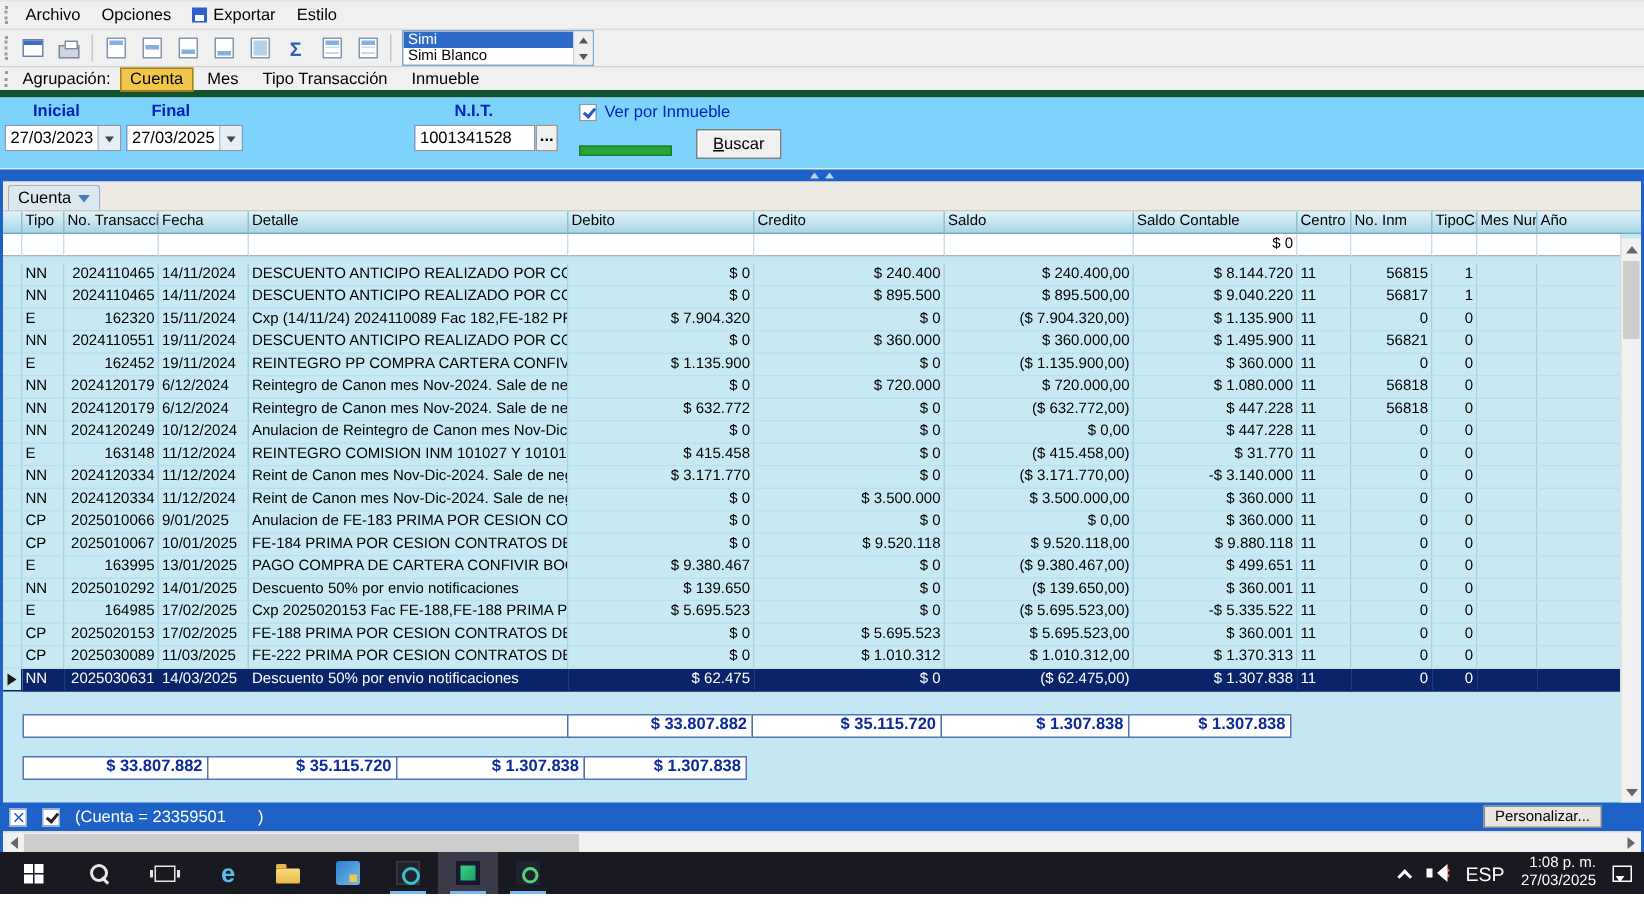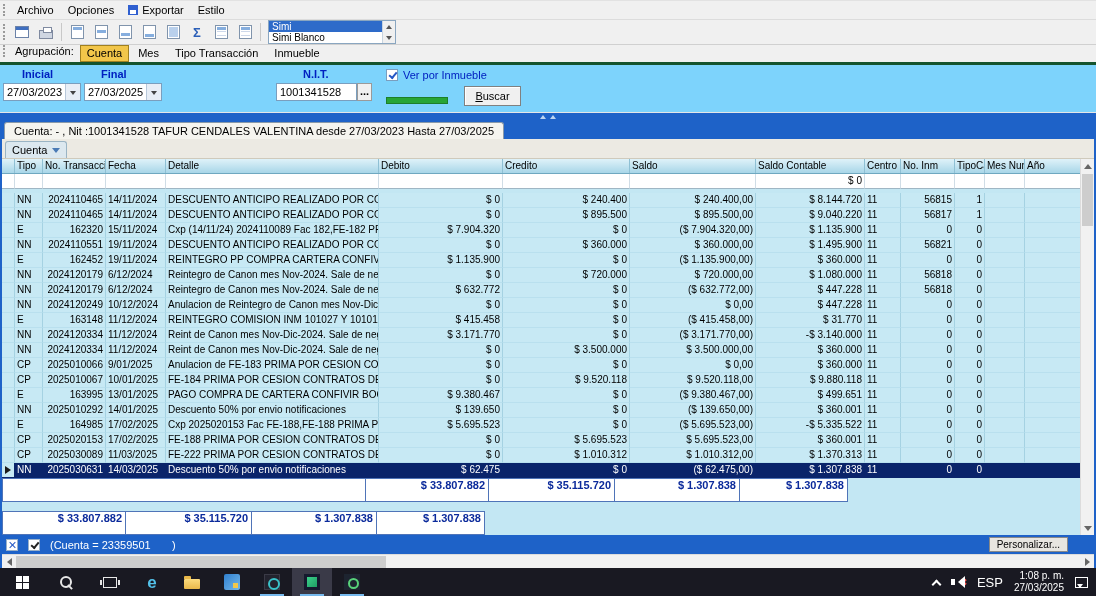--- a/index.html
+++ b/index.html
@@ -45,21 +45,21 @@
   .style-list{width:128px;height:24px;background:#fff;border:1px solid #8aa6c0;display:flex;margin-left:4px}
   .style-options{flex:1;overflow:hidden}
   .style-opt{height:11px;line-height:11px;padding:0 3px;font-size:10px;white-space:nowrap}
   .style-opt.sel{background:#2e6bc9;color:#fff}
   .style-spin{width:13px;border-left:1px solid #c8d4e0;display:flex;flex-direction:column}
   .spin-btn{flex:1;display:flex;align-items:center;justify-content:center;background:#f0f0f0}
   .tri-up{width:0;height:0;border:3px solid transparent;border-bottom:4px solid #555;margin-top:-3px}
   .tri-down{width:0;height:0;border:3px solid transparent;border-top:4px solid #555;margin-bottom:-3px}
 
   
-  .groupbar{height:20px;background:#f0f0f0;display:flex;border-bottom:3px solid #14532d}
+  .groupbar{height:20px;background:#f0f0f0;display:flex;align-items:center;border-bottom:5px solid #14532d}
   .group-label{padding:0 5px}
   .gtab{padding:1px 6px;margin:0 1px;border:1px solid transparent;white-space:nowrap}
   .gtab.active{background:#f2c64a;border:1px solid #a08020}
 
   
   .filterbar{height:48px;background:#7dd3fc;position:relative;border-bottom:1px solid #e6e6e6}
   .flabel{position:absolute;color:#0020c0;font-weight:bold}
   .combo{position:absolute;height:18px;background:#fff;border:1px solid #7a9ebe;display:flex;align-items:stretch}
   .combo .val{flex:1;padding:1px 3px;line-height:14px;white-space:nowrap;overflow:hidden}
   .combo .drop{width:15px;background:#e8eef6;border-left:1px solid #b8c8da;display:flex;align-items:center;justify-content:center}
@@ -93,21 +93,21 @@
   .row.selected .cell{background:#0a246a;color:#fff;border-right-color:#0a246a;border-bottom-color:#0a246a}
   .row.selected .c-ind{background:#c7e9f4;position:relative}
   .row.selected .c-ind::after{content:"";position:absolute;left:3px;top:3px;width:0;height:0;border-left:6px solid #1a1a1a;border-top:4px solid transparent;border-bottom:4px solid transparent}
   .num{text-align:right}
   .c-ind{width:13px}.c-tipo{width:28px}.c-trans{width:63px}.c-fecha{width:60px}.c-det{width:213px}
   .c-deb{width:124px}.c-cre{width:127px}.c-sal{width:126px}.c-con{width:109px}.c-cen{width:36px}
   .c-inm{width:54px}.c-tc{width:30px}.c-mes{width:40px}.c-ano{width:55px;border-right:none!important}
   .spacer5{height:5px}
   .fillerflex{flex:1}
   .gap12{height:12px}
-  .totals-row{display:flex;margin-left:0;height:31px;font-size:11px}
+  .totals-row{display:flex;margin-left:13px;height:16px;font-size:11px}
   .t-box{background:#fff;border:1px solid #4f74b8;color:#0b2a9b;font-weight:bold;line-height:13px;padding:0 3px}
   .t-box + .t-box{margin-left:-1px}
   .t-left{width:364px}.t-deb{width:124px}.t-cre{width:127px}.t-sal{width:126px}.t-con{width:109px}
 
   
   .statusbar{height:19px;background:#1e62c8;display:flex;align-items:center;color:#fff;padding:0 4px;gap:10px}
   .sb-ic{width:12px;height:12px;background:#fff;border:1px solid #9ab0c8;position:relative}
   .sb-ic.x::before,.sb-ic.x::after{content:"";position:absolute;left:5px;top:1px;width:1px;height:8px;background:#2457c5}
   .sb-ic.x::before{transform:rotate(45deg)}.sb-ic.x::after{transform:rotate(-45deg)}
   .sb-ic.check::after{content:"";position:absolute;left:2px;top:2px;width:6px;height:3px;border-left:2px solid #222;border-bottom:2px solid #222;transform:rotate(-50deg)}
@@ -292,23 +292,20 @@
     <div class="buscar">
         <span>Buscar</span>
       </div>
   </div>
 
   <div class="main">
     <div class="splitter">
       <div class="sp-tri"></div>
       <div class="sp-tri"></div>
     </div>
-    <div class="tabrow">
-      <div class="result-tab">Cuenta: - , Nit :1001341528 TAFUR CENDALES VALENTINA desde 27/03/2023 Hasta 27/03/2025</div>
-    </div>
     <div class="groupstrip">
       <div class="cuenta-tab">
         <span>Cuenta</span>
         <div class="funnel"></div>
       </div>
     </div>
 
     <div class="grid-region">
 
       <div class="gh">

